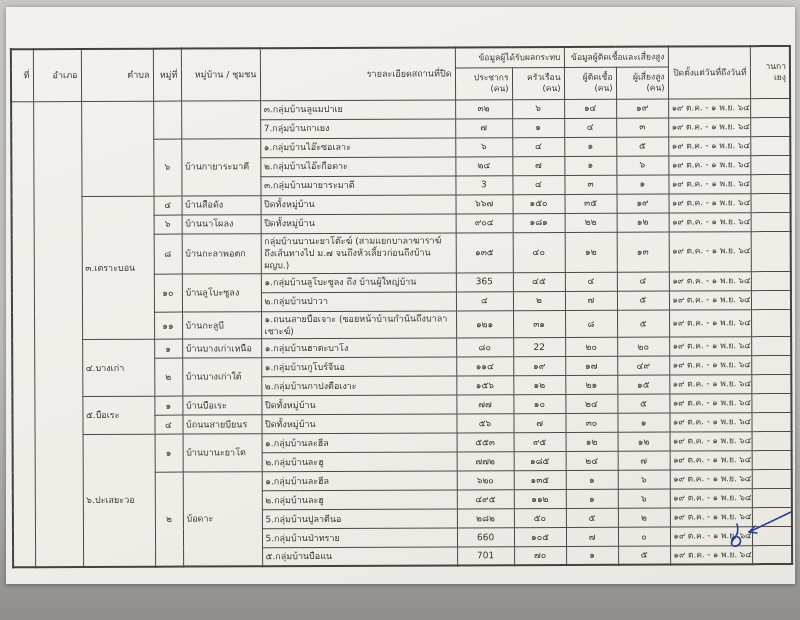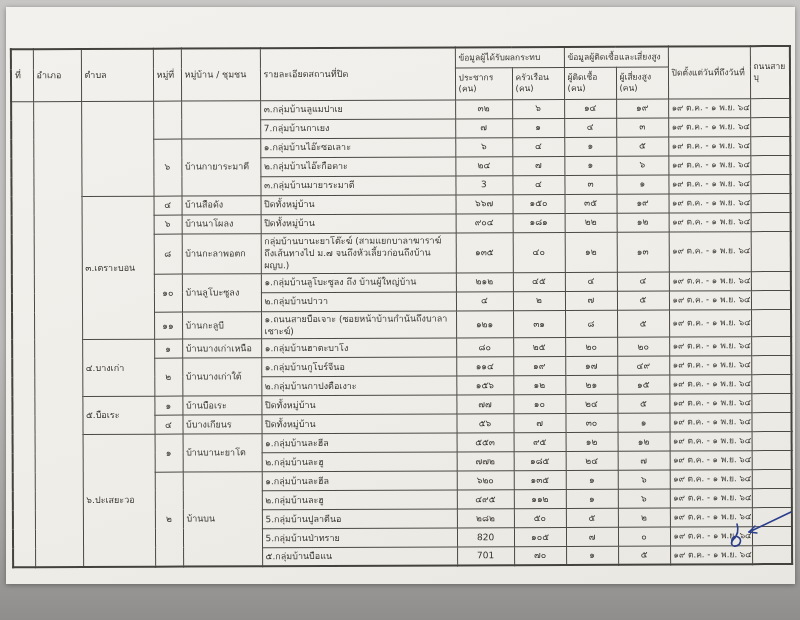--- a/index.html
+++ b/index.html
@@ -22,21 +22,21 @@
     border-collapse:collapse; table-layout:fixed;
     transform:rotate(-0.25deg); transform-origin:40% 50%;
   }
   .doc th, .doc td {
     border:1px solid #4c4a45;
     font-size:9px; font-weight:normal; color:#37342e;
     padding:1px 3px; line-height:1.35; vertical-align:middle;
     overflow:hidden;
   }
   .doc { border:2px solid #44423d; }
-  thead th { text-align:left; white-space:pre-line; }
+  thead th { text-align:right; white-space:pre-line; }
   tr.hdr1 { height:20px; }
   tr.hdr2 { height:32px; }
   tbody tr { height:19px; }
   tbody tr.tall { height:40px; }
   td.c { text-align:center; }
   td.detail { text-align:left; white-space:pre-line; }
   th.small, td.period { font-size:8.5px; }
   td.period { text-align:left; white-space:nowrap; }
 
   
@@ -67,21 +67,21 @@
         <tr class="hdr1">
           <th rowspan="2">ที่</th>
           <th rowspan="2">อำเภอ</th>
           <th rowspan="2">ตำบล</th>
           <th rowspan="2">หมู่ที่</th>
           <th rowspan="2">หมู่บ้าน / ชุมชน</th>
           <th rowspan="2">รายละเอียดสถานที่ปิด</th>
           <th colspan="2" class="small">ข้อมูลผู้ได้รับผลกระทบ</th>
           <th colspan="2" class="small">ข้อมูลผู้ติดเชื้อและเสี่ยงสูง</th>
           <th rowspan="2" class="small">ปิดตั้งแต่วันที่ถึงวันที่</th>
-          <th rowspan="2" class="small">ถนนสายบุ</th>
+          <th rowspan="2" class="small">านกาเยงุ</th>
         </tr>
         <tr class="hdr2">
           <th class="small">ประชากร
 (คน)</th>
           <th class="small">ครัวเรือน
 (คน)</th>
           <th class="small">ผู้ติดเชื้อ
 (คน)</th>
           <th class="small">ผู้เสี่ยงสูง
 (คน)</th>
@@ -172,21 +172,21 @@
           <td class="c">๔๐</td>
           <td class="c">๑๒</td>
           <td class="c">๑๓</td>
           <td class="period">๑๙ ต.ค. - ๑ พ.ย. ๖๔</td>
           <td></td>
         </tr>
         <tr>
           <td rowspan="2" class="c">๑๐</td>
           <td rowspan="2">บ้านลูโบะซูลง</td>
           <td class="detail">๑.กลุ่มบ้านลูโบะซูลง ถึง บ้านผู้ใหญ่บ้าน</td>
-          <td class="c">๒๑๒</td>
+          <td class="c">365</td>
           <td class="c">๔๕</td>
           <td class="c">๔</td>
           <td class="c">๔</td>
           <td class="period">๑๙ ต.ค. - ๑ พ.ย. ๖๔</td>
           <td></td>
         </tr>
         <tr>
           <td class="detail">๒.กลุ่มบ้านปาวา</td>
           <td class="c">๔</td>
           <td class="c">๒</td>
@@ -205,21 +205,21 @@
           <td class="c">๕</td>
           <td class="period">๑๙ ต.ค. - ๑ พ.ย. ๖๔</td>
           <td></td>
         </tr>
         <tr>
           <td rowspan="3">๔.บางเก่า</td>
           <td class="c">๑</td>
           <td>บ้านบางเก่าเหนือ</td>
           <td class="detail">๑.กลุ่มบ้านฮาตะบาโง</td>
           <td class="c">๘๐</td>
-          <td class="c">๒๕</td>
+          <td class="c">22</td>
           <td class="c">๒๐</td>
           <td class="c">๒๐</td>
           <td class="period">๑๙ ต.ค. - ๑ พ.ย. ๖๔</td>
           <td></td>
         </tr>
         <tr>
           <td rowspan="2" class="c">๒</td>
           <td rowspan="2">บ้านบางเก่าใต้</td>
           <td class="detail">๑.กลุ่มบ้านกูโบร์จีนอ</td>
           <td class="c">๑๑๔</td>
@@ -245,21 +245,21 @@
           <td class="detail">ปิดทั้งหมู่บ้าน</td>
           <td class="c">๗๗</td>
           <td class="c">๑๐</td>
           <td class="c">๒๔</td>
           <td class="c">๕</td>
           <td class="period">๑๙ ต.ค. - ๑ พ.ย. ๖๔</td>
           <td></td>
         </tr>
         <tr>
           <td class="c">๔</td>
-          <td>บ้บางเกียนร</td>
+          <td>บ้ถนนสายบียนร</td>
           <td class="detail">ปิดทั้งหมู่บ้าน</td>
           <td class="c">๕๖</td>
           <td class="c">๗</td>
           <td class="c">๓๐</td>
           <td class="c">๑</td>
           <td class="period">๑๙ ต.ค. - ๑ พ.ย. ๖๔</td>
           <td></td>
         </tr>
         <tr>
           <td rowspan="7">๖.ปะเสยะวอ</td>
@@ -277,21 +277,21 @@
           <td class="detail">๒.กลุ่มบ้านละฮู</td>
           <td class="c">๗๗๒</td>
           <td class="c">๑๘๕</td>
           <td class="c">๒๔</td>
           <td class="c">๗</td>
           <td class="period">๑๙ ต.ค. - ๑ พ.ย. ๖๔</td>
           <td></td>
         </tr>
         <tr>
           <td rowspan="5" class="c">๒</td>
-          <td rowspan="5">บ้านบน</td>
+          <td rowspan="5">บ้อดาะ</td>
           <td class="detail">๑.กลุ่มบ้านละฮีล</td>
           <td class="c">๖๒๐</td>
           <td class="c">๑๓๕</td>
           <td class="c">๑</td>
           <td class="c">๖</td>
           <td class="period">๑๙ ต.ค. - ๑ พ.ย. ๖๔</td>
           <td></td>
         </tr>
         <tr>
           <td class="detail">๒.กลุ่มบ้านละฮู</td>
@@ -306,21 +306,21 @@
           <td class="detail">5.กลุ่มบ้านปูลาตีนอ</td>
           <td class="c">๒๘๒</td>
           <td class="c">๕๐</td>
           <td class="c">๕</td>
           <td class="c">๒</td>
           <td class="period">๑๙ ต.ค. - ๑ พ.ย. ๖๔</td>
           <td></td>
         </tr>
         <tr>
           <td class="detail">5.กลุ่มบ้านป่าทราย</td>
-          <td class="c">820</td>
+          <td class="c">660</td>
           <td class="c">๑๐๕</td>
           <td class="c">๗</td>
           <td class="c">๐</td>
           <td class="period">๑๙ ต.ค. - ๑ พ.ย. ๖๔</td>
           <td></td>
         </tr>
         <tr>
           <td class="detail">๕.กลุ่มบ้านบือแน</td>
           <td class="c">701</td>
           <td class="c">๗๐</td>

